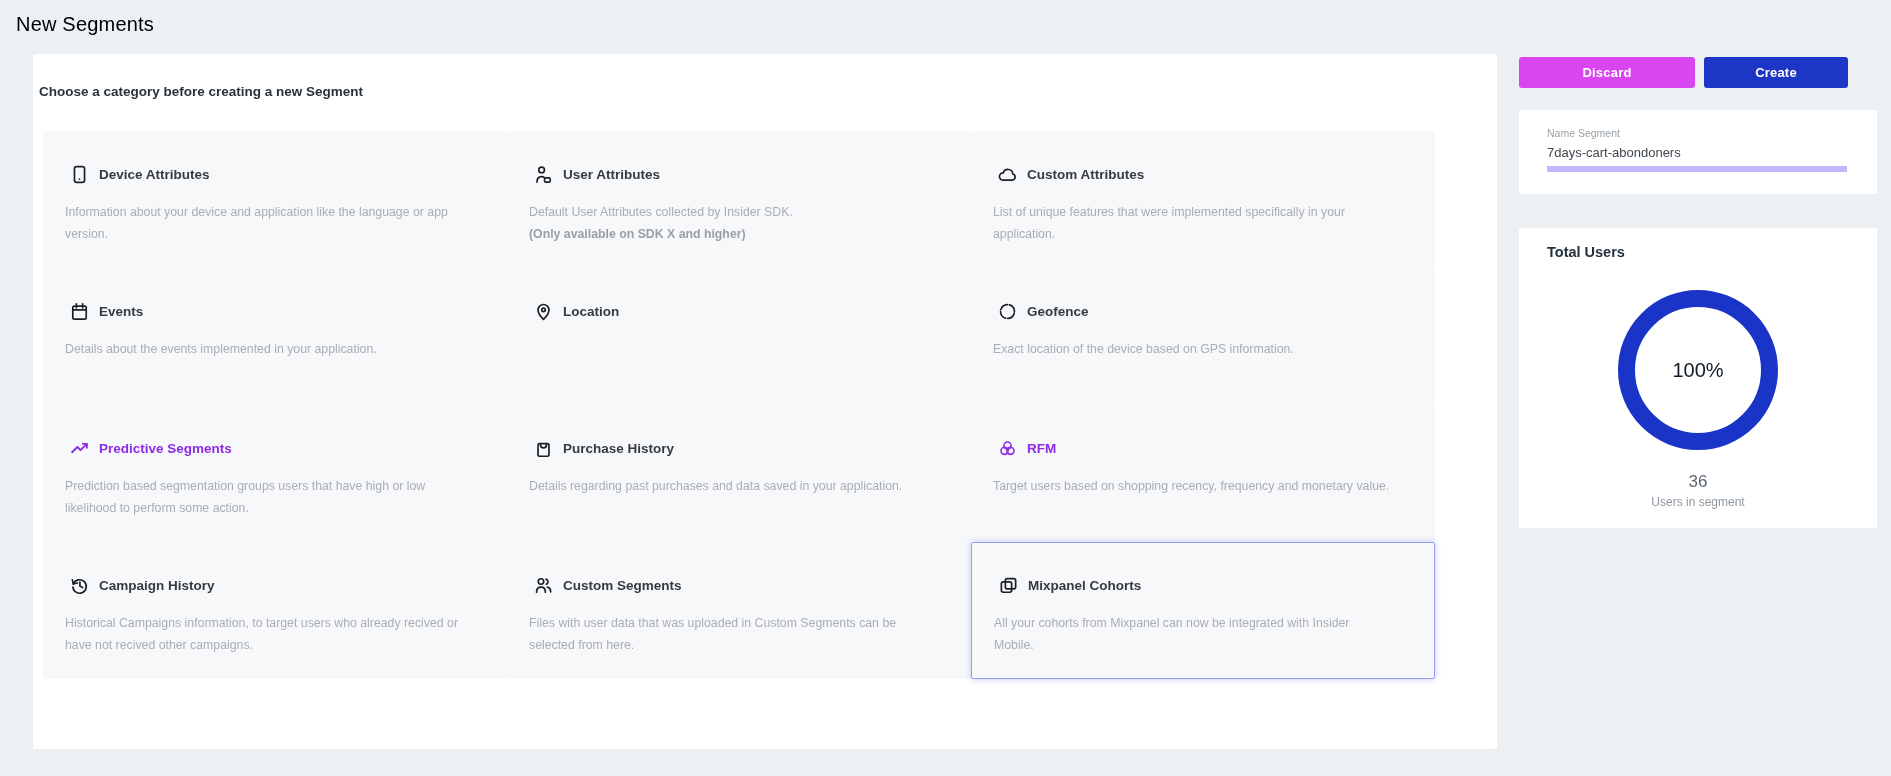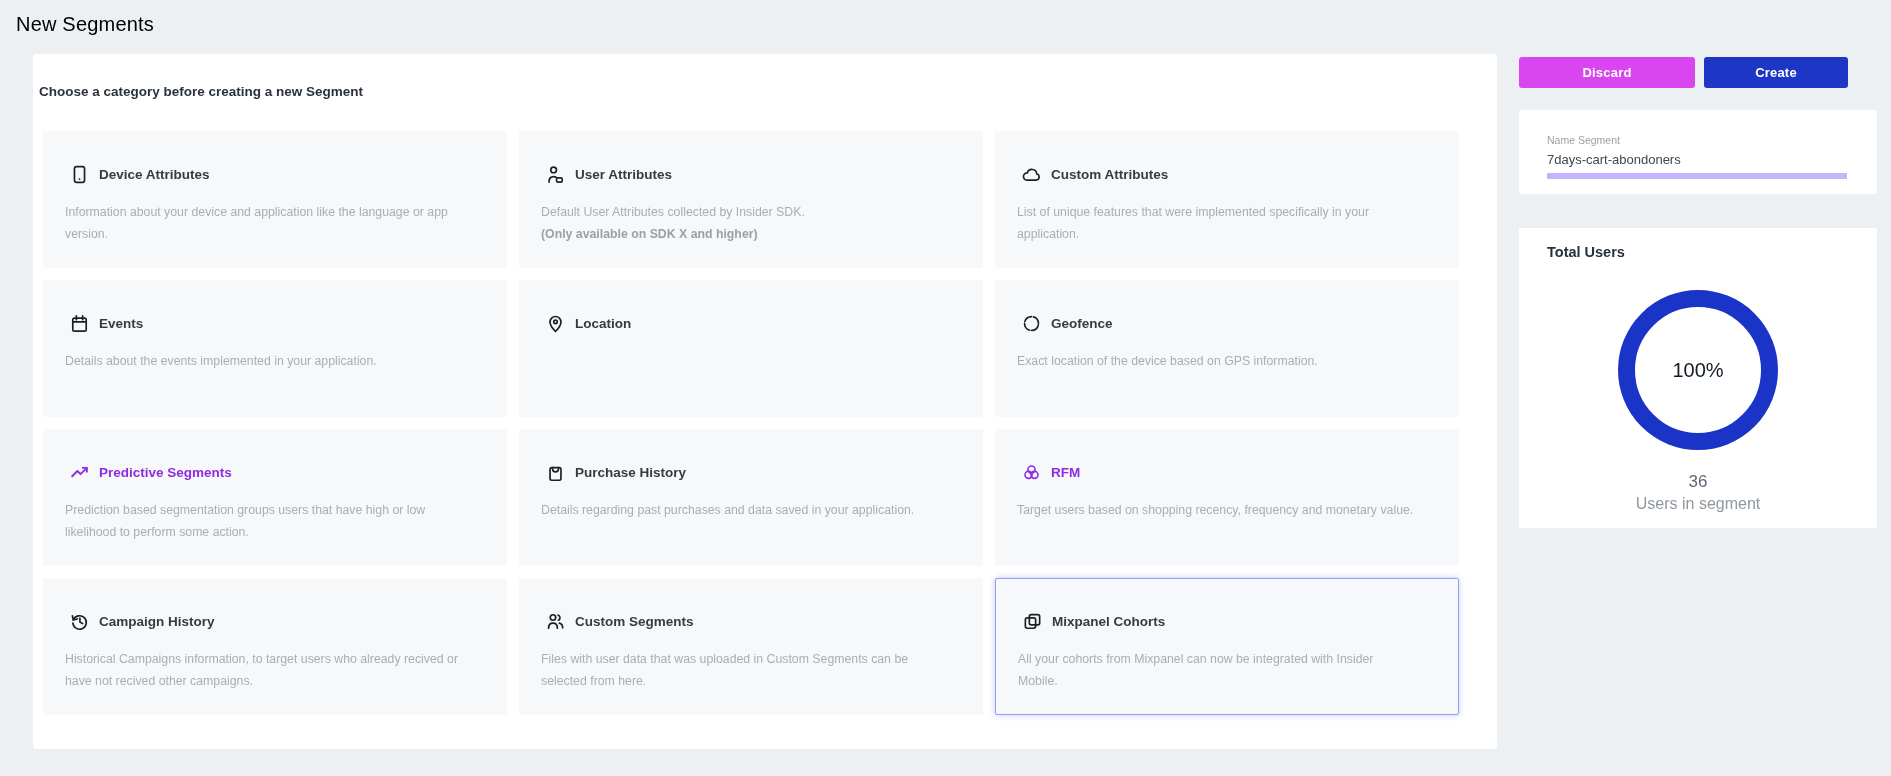--- a/index.html
+++ b/index.html
@@ -18,21 +18,21 @@
     position:absolute; left:33px; top:54px; width:1464px; height:695px;
     background:#ffffff; border-radius:2px;
   }
   .panel-subtitle {
     position:absolute; left:6px; top:30px;
     font-size:13.5px; font-weight:700; color:#2a333c;
   }
   .cards-grid {
     position:absolute; left:10px; top:77px;
     display:grid; grid-template-columns:repeat(3,464px);
-    grid-auto-rows:137px; gap:12px;
+    grid-auto-rows:137px; 
   }
   .card {
     background:#f7f8fa; border-radius:2px;
     padding:32px 42px 0 22px;
     cursor:pointer; position:relative;
   }
   .card.selected {
     border:1px solid #959df2;
     box-shadow:0 0 6px rgba(125,135,245,.45);
     padding-top:31px;
@@ -52,21 +52,21 @@
     position:absolute; top:57px; height:31px;
     border:none; border-radius:3px; color:#ffffff;
     font-family:"Liberation Sans", sans-serif;
     font-size:13px; font-weight:700; cursor:pointer; letter-spacing:.2px;
   }
   .btn-discard { left:1519px; width:176px; background:#d946ef; }
   .btn-create  { left:1704px; width:144px; background:#1d36c6; }
 
   .name-card {
     position:absolute; left:1519px; top:110px; width:358px; height:84px;
-    background:#ffffff; border-radius:2px; padding:24px 30px 0 28px;
+    background:#ffffff; border-radius:2px; padding:17px 30px 0 28px;
   }
   .name-label { font-size:10.5px; color:#99a1a9; display:block; margin-bottom:4px; }
   .name-input {
     width:300px; border:none; border-bottom:6px solid #c4b5fd;
     background:transparent; outline:none;
     font-family:"Liberation Sans", sans-serif;
     font-size:13px; color:#3f4750; padding:2px 0 6px 0;
   }
 
   .users-card {
@@ -81,21 +81,21 @@
     position:absolute; left:99px; top:62px;
     width:160px; height:160px; border-radius:50%;
     border:17px solid #1b34c8;
     display:flex; align-items:center; justify-content:center;
   }
   .donut-percent { font-size:20px; font-weight:500; color:#121c26; }
   .users-count-wrap {
     position:absolute; left:0; top:244px; width:358px; text-align:center;
   }
   .users-count { font-size:17px; color:#5c6875; }
-  .users-caption { font-size:16px; color:#8f979f; margin-top:3px; }
+  .users-caption { font-size:12px; color:#8f979f; margin-top:3px; }
 
   .icon-defs { position:absolute; width:0; height:0; overflow:hidden; }
 </style>
 </head>
 <body>
 
 <svg class="icon-defs" aria-hidden="true">
   <defs>
     <symbol id="device" viewBox="0 0 20 20" fill="none" stroke="currentColor" stroke-width="1.6" stroke-linecap="round" stroke-linejoin="round">
       <rect x="5.2" y="2.5" width="9.6" height="15" rx="2"></rect>

